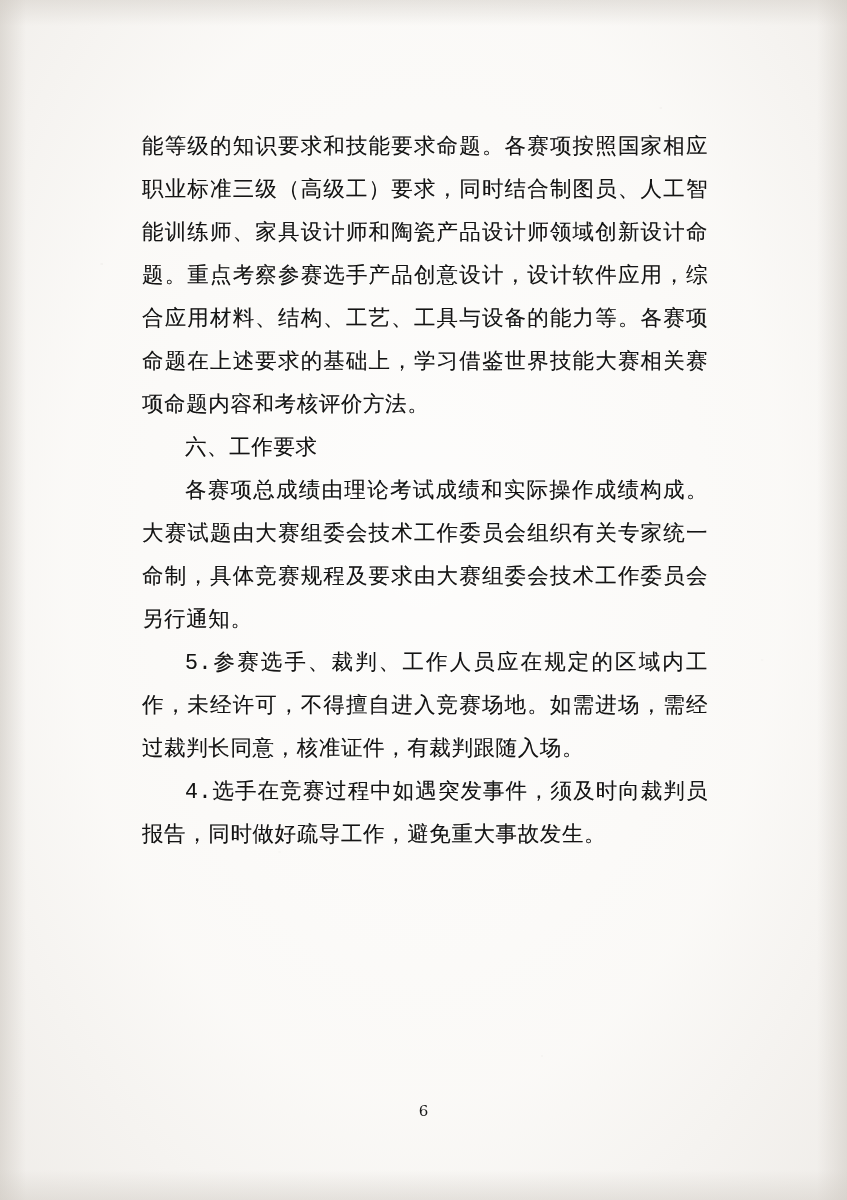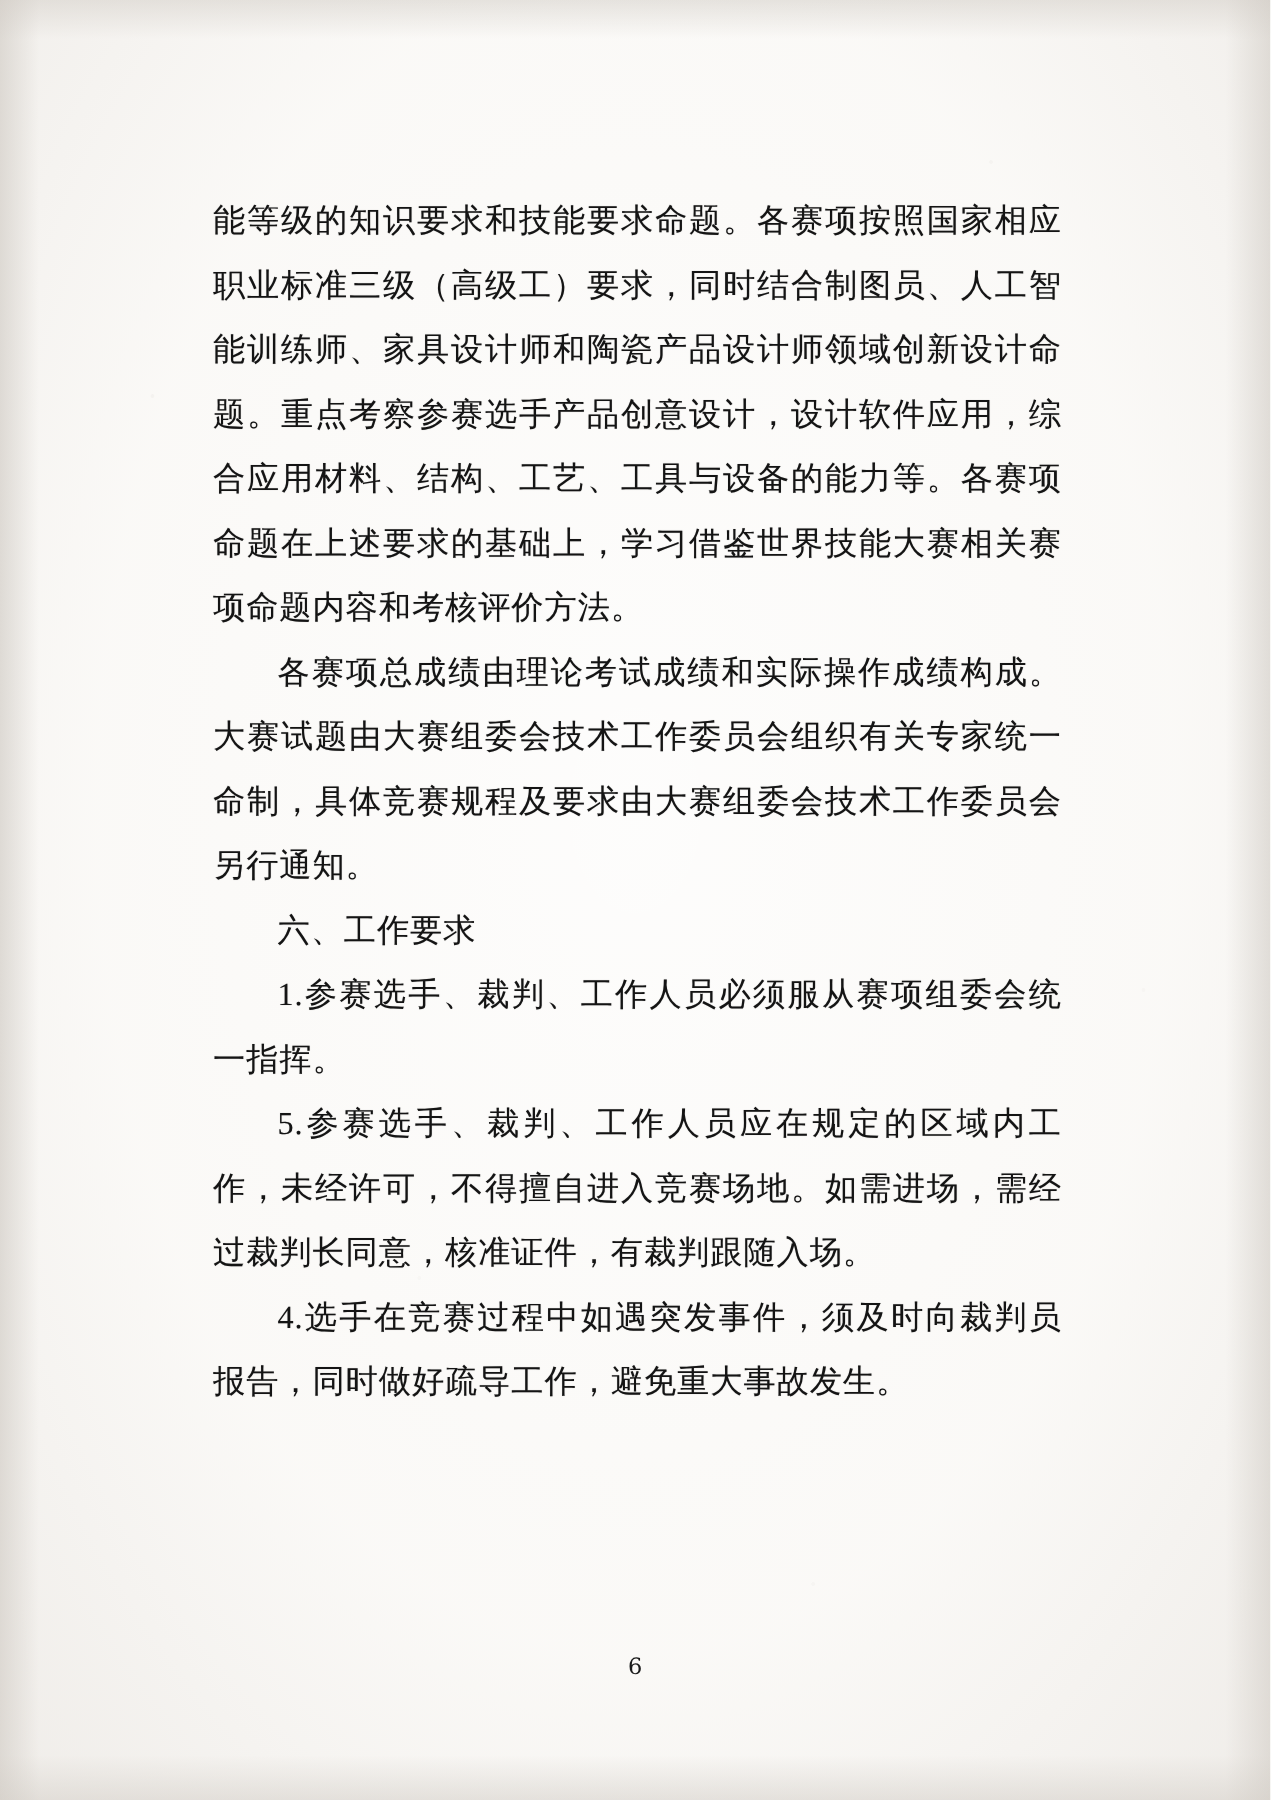--- a/index.html
+++ b/index.html
@@ -61,21 +61,21 @@
     z-index: 4;
   }
   .para {
     font-size: 21.5px;
     line-height: 43px;
     color: #141414;
     letter-spacing: 0.6px;
     text-align: justify;
     text-justify: inter-character;
     margin: 0 0 0 0;
-    font-family: Liberation Serif, serif;
+    font-family: Liberation Mono, monospace;
     font-weight: 500;
     text-shadow: 0 0 0.6px rgba(20,20,20,0.35);
   }
   .para.indent {
     text-indent: 43px;
   }
   .para + .para {
     margin-top: 0px;
   }
   .page-number {
@@ -108,21 +108,20 @@
 
 <div class="page">
   <div class="speckle"></div>
   <div class="scan-edge-left"></div>
   <div class="scan-edge-right"></div>
   <div class="scan-edge-top"></div>
   <div class="scan-edge-bottom"></div>
 
   <div class="content">
     <p class="para">能等级的知识要求和技能要求命题。各赛项按照国家相应职业标准三级（高级工）要求，同时结合制图员、人工智能训练师、家具设计师和陶瓷产品设计师领域创新设计命题。重点考察参赛选手产品创意设计，设计软件应用，综合应用材料、结构、工艺、工具与设备的能力等。各赛项命题在上述要求的基础上，学习借鉴世界技能大赛相关赛项命题内容和考核评价方法。</p>
+    <p class="para indent">六、工作要求</p>
     <p class="para indent">各赛项总成绩由理论考试成绩和实际操作成绩构成。大赛试题由大赛组委会技术工作委员会组织有关专家统一命制，具体竞赛规程及要求由大赛组委会技术工作委员会另行通知。</p>
-    <p class="para indent">六、工作要求</p>
-    <p class="para indent">1.参赛选手、裁判、工作人员必须服从赛项组委会统一指挥。</p>
     <p class="para indent">5.参赛选手、裁判、工作人员应在规定的区域内工作，未经许可，不得擅自进入竞赛场地。如需进场，需经过裁判长同意，核准证件，有裁判跟随入场。</p>
     <p class="para indent">4.选手在竞赛过程中如遇突发事件，须及时向裁判员报告，同时做好疏导工作，避免重大事故发生。</p>
   </div>
 
   <div class="page-number">6</div>
 </div>
 
 </body></html>

